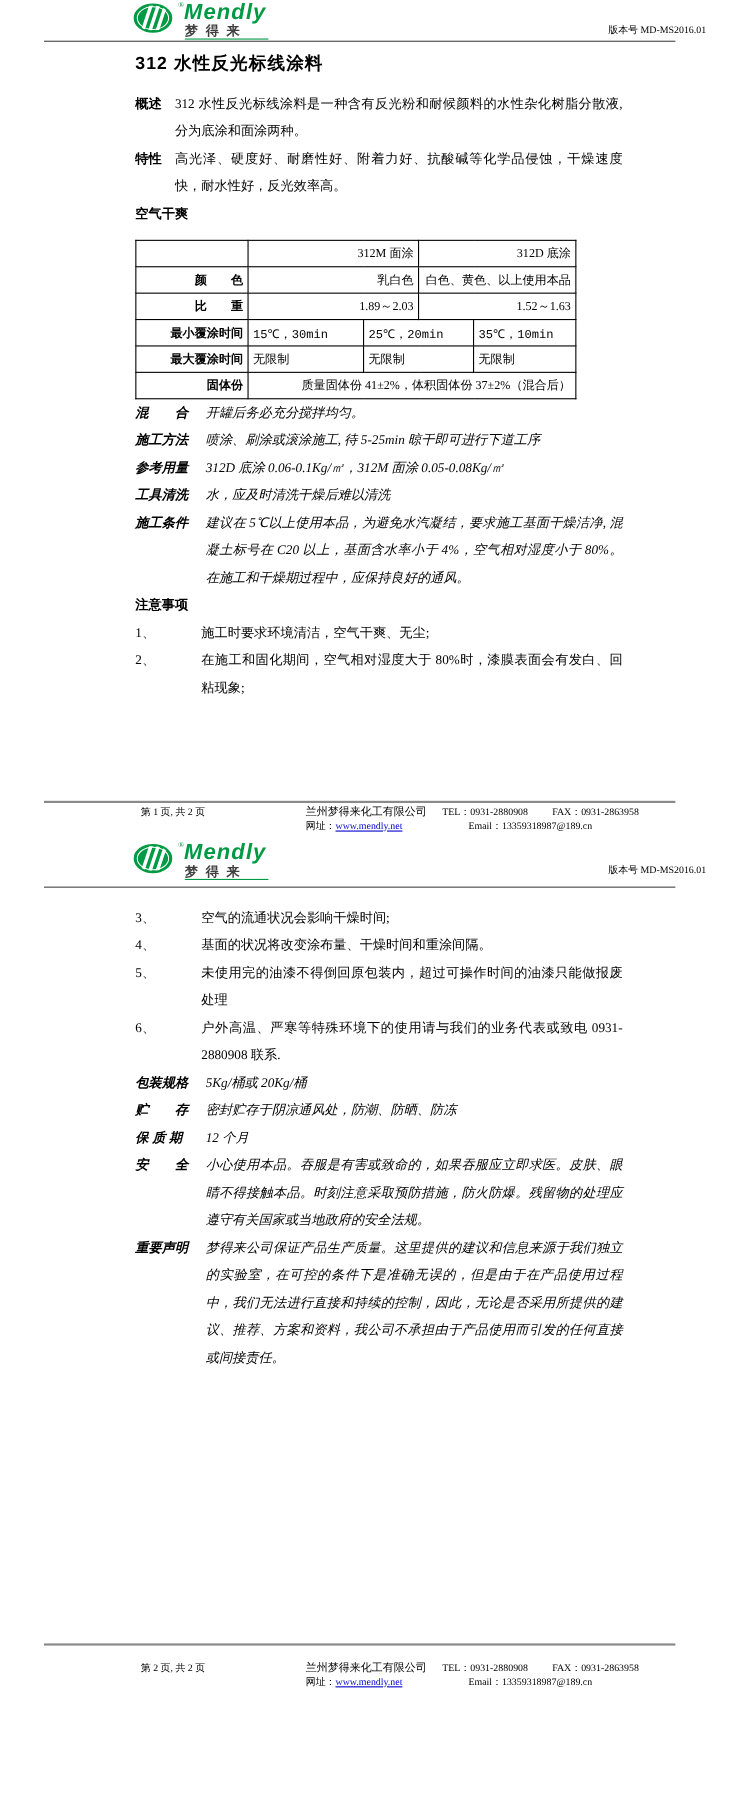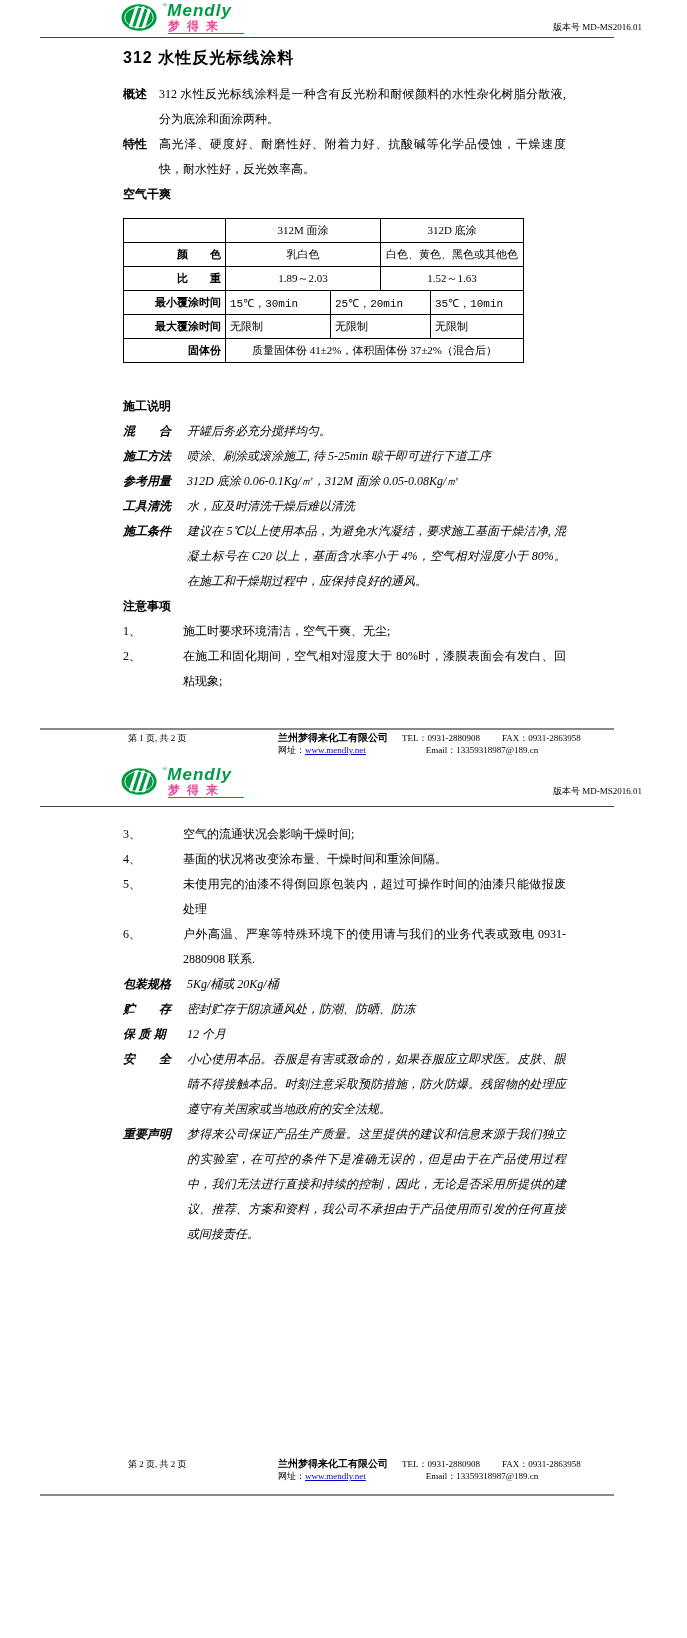--- a/index.html
+++ b/index.html
@@ -7,24 +7,24 @@
         font-family:"Liberation Serif",serif;color:#000;}
   .sans{font-family:"Liberation Sans",sans-serif;}
 
   
   .hdr-row{display:flex;justify-content:space-between;align-items:flex-end;
            margin:0 45px 0 121px;padding-top:3px;height:33px;}
   .logo{display:flex;align-items:flex-start;}
   .logo-mark{flex:0 0 auto;}
   .logo-txt{margin-left:3px;line-height:1;}
   .logo-brand{font-family:"Liberation Sans",sans-serif;font-weight:bold;font-style:italic;
-              font-size:17px;color:#009A44;letter-spacing:1px;display:inline-block;}
+              font-size:20px;color:#009A44;letter-spacing:1px;display:inline-block;}
   .logo-reg{font-size:7px;color:#009A44;vertical-align:top;}
   .logo-cn{font-family:"Liberation Sans",sans-serif;font-weight:bold;font-size:12px;
-           color:#ec4899;letter-spacing:7px;display:block;margin:1px 0 0 6px;
+           color:#404040;letter-spacing:7px;display:block;margin:1px 0 0 6px;
            border-bottom:1px solid #009A44;padding-bottom:1px;width:76px;}
   .version{font-size:9px;padding-bottom:2px;white-space:nowrap;}
 
   .rule{position:absolute;left:40px;width:574px;border-top:1.5px solid #444;}
   .rule-footer{position:absolute;left:40px;width:574px;border-top:2px solid #8a8a8a;}
 
   .doc-title{margin:12px 0 0 123px;font-size:16px;font-weight:bold;letter-spacing:1px;}
 
   .para-row{display:flex;margin-left:123px;width:443px;line-height:25px;font-size:12px;}
   .para-lbl{flex:0 0 36px;font-weight:bold;font-family:"Liberation Sans",sans-serif;}
@@ -39,27 +39,27 @@
 
   .note{display:flex;margin-left:123px;width:443px;line-height:25px;font-size:12px;}
   .note-num{flex:0 0 60px;}
   .note-txt{flex:1;text-align:justify;}
 
   table.spec{border-collapse:collapse;margin:11px 0 0 123px;table-layout:fixed;
              font-size:11px;}
   table.spec td{border:1px solid #000;height:23px;padding:0 4px;white-space:nowrap;
                 overflow:hidden;}
   td.lbl{font-weight:bold;font-family:"Liberation Sans",sans-serif;padding-left:8px;text-align:right;}
-  td.ctr{text-align:center;}
+  td.ctr{text-align:right;}
   td.lft{text-align:left;padding-left:7px;font-family:Liberation Mono, monospace;}
 
   .footer{position:absolute;left:40px;width:574px;font-size:9px;line-height:12px;}
   .f-line1{display:flex;align-items:baseline;}
   .f-pg{flex:0 0 150px;padding-left:88px;white-space:nowrap;}
-  .f-co{font-weight:bold;font-family:"Liberation Sans",sans-serif;font-size:10px;white-space:nowrap;}
+  .f-co{font-weight:normal;font-family:"Liberation Sans",sans-serif;font-size:10px;white-space:nowrap;}
   .f-tel{margin-left:14px;white-space:nowrap;}
   .f-fax{margin-left:22px;white-space:nowrap;}
   .f-line2{display:flex;align-items:baseline;}
   .f-sp{flex:0 0 238px;}
   .f-web{white-space:nowrap;}
   .f-web a{color:#0000CC;text-decoration:underline;}
   .f-email{margin-left:60px;white-space:nowrap;}
 
   #page1{position:absolute;top:0;left:0;right:0;}
   #page2{position:absolute;top:764px;left:0;right:0;}
@@ -114,21 +114,21 @@
         </colgroup>
       <tbody>
           <tr>
         <td class="lbl"></td>
         <td colspan="2" class="ctr">312M 面涂</td>
         <td colspan="2" class="ctr">312D 底涂</td>
       </tr>
       <tr>
         <td class="lbl">颜　　色</td>
         <td colspan="2" class="ctr">乳白色</td>
-        <td colspan="2" class="ctr">白色、黄色、黑色或其他色</td>
+        <td colspan="2" class="ctr">白色、黄色、以上使用本品</td>
       </tr>
       <tr>
         <td class="lbl">比　　重</td>
         <td colspan="2" class="ctr">1.89～2.03</td>
         <td colspan="2" class="ctr">1.52～1.63</td>
       </tr>
       <tr>
         <td class="lbl">最小覆涂时间</td>
         <td class="lft">15℃，30min</td>
         <td colspan="2" class="lft">25℃，20min</td>
@@ -140,21 +140,20 @@
         <td colspan="2" class="lft">无限制</td>
         <td class="lft">无限制</td>
       </tr>
       <tr>
         <td class="lbl">固体份</td>
         <td colspan="4" class="ctr">质量固体份 41±2%，体积固体份 37±2%（混合后）</td>
       </tr>
     </tbody>
       </table>
 
-    <div class="sec-head" style="margin-top:31px">施工说明</div>
 
     <div class="crow">
       <span class="crow-lbl">混　　合</span>
       <span class="crow-txt">开罐后务必充分搅拌均匀。</span>
     </div>
     <div class="crow">
       <span class="crow-lbl">施工方法</span>
       <span class="crow-txt">喷涂、刷涂或滚涂施工, 待 5-25min 晾干即可进行下道工序</span>
     </div>
     <div class="crow">
@@ -252,21 +251,21 @@
       <span class="crow-lbl">安　　全</span>
       <span class="crow-txt">小心使用本品。吞服是有害或致命的，如果吞服应立即求医。皮肤、眼睛不得接触本品。时刻注意采取预防措施，防火防爆。残留物的处理应遵守有关国家或当地政府的安全法规。</span>
     </div>
     <div class="crow">
       <span class="crow-lbl">重要声明</span>
       <span class="crow-txt">梦得来公司保证产品生产质量。这里提供的建议和信息来源于我们独立的实验室，在可控的条件下是准确无误的，但是由于在产品使用过程中，我们无法进行直接和持续的控制，因此，无论是否采用所提供的建议、推荐、方案和资料，我公司不承担由于产品使用而引发的任何直接或间接责任。</span>
     </div>
   </div>
 
   <div class="rule-footer" style="top:1494px"></div>
-  <div class="footer" style="top:1458px">
+  <div class="footer" style="top:1510px">
     <div class="f-line1">
       <span class="f-pg">第 2 页, 共 2 页</span>
       <span class="f-co">兰州梦得来化工有限公司</span>
       <span class="f-tel">TEL：0931-2880908</span>
       <span class="f-fax">FAX：0931-2863958</span>
     </div>
     <div class="f-line2">
       <span class="f-sp"></span>
       <span class="f-web"><span>网址：</span><a href="#">www.mendly.net</a></span>
       <span class="f-email">Email：13359318987@189.cn</span>

